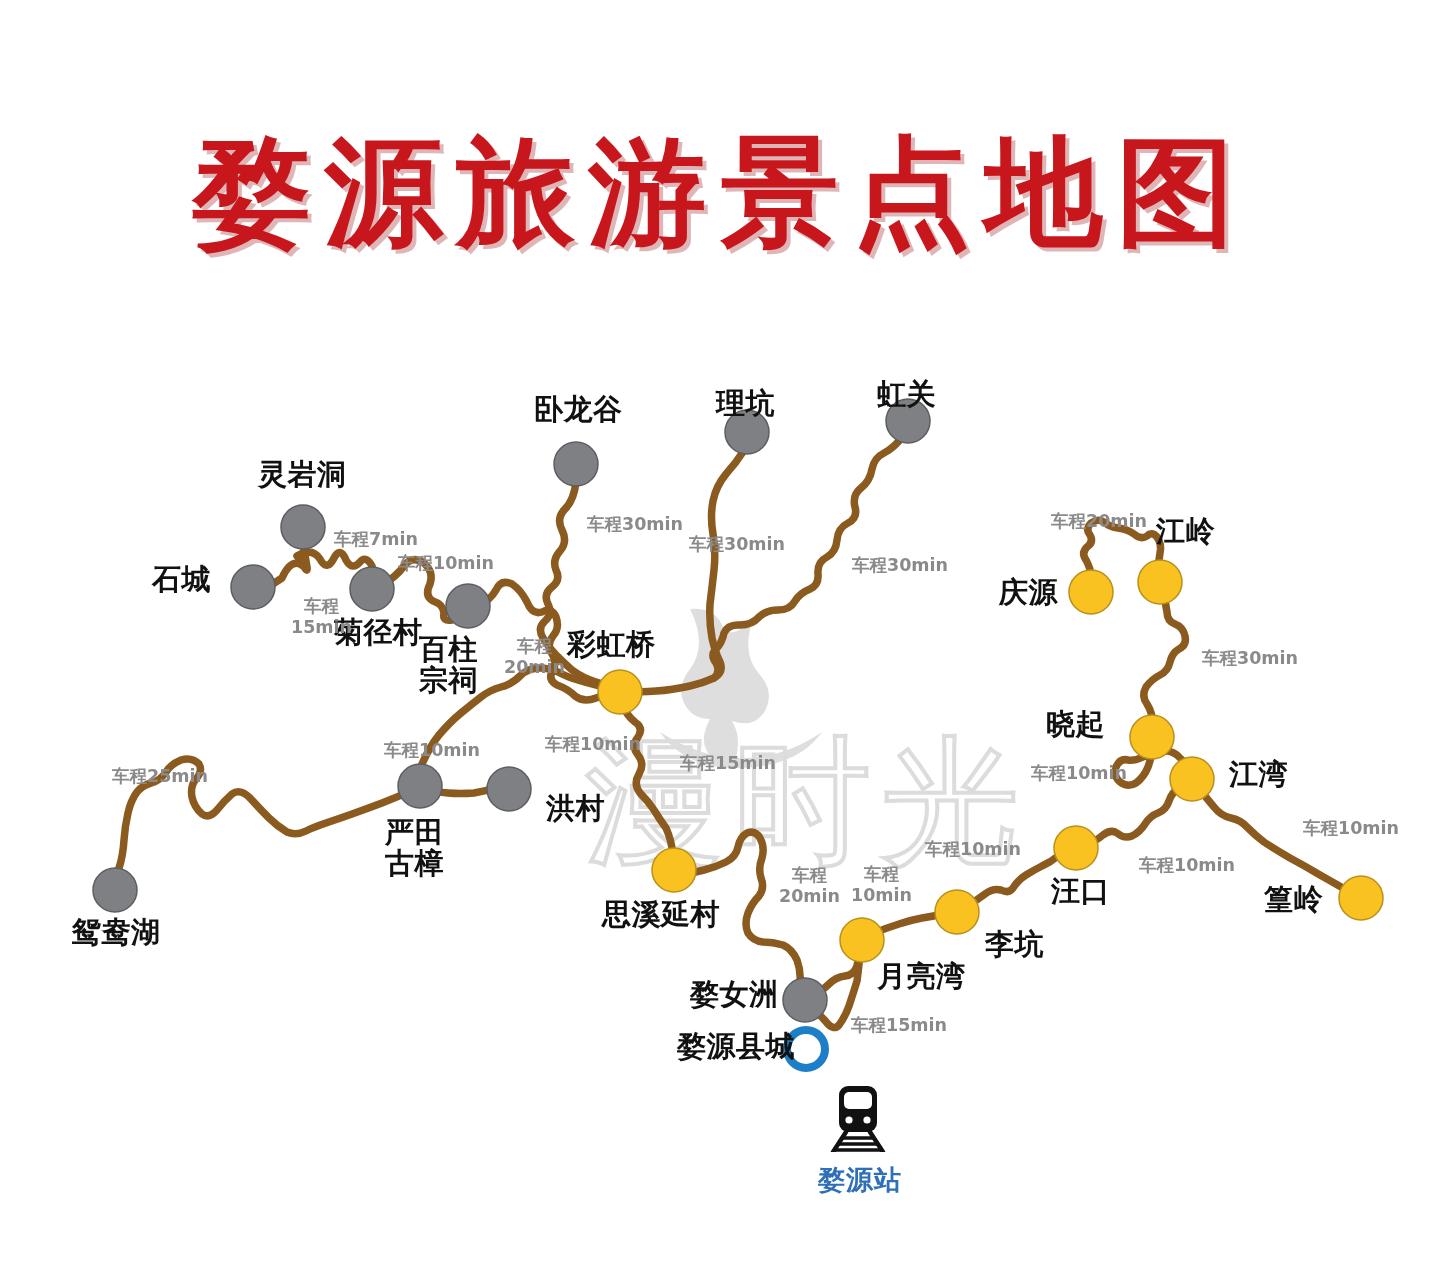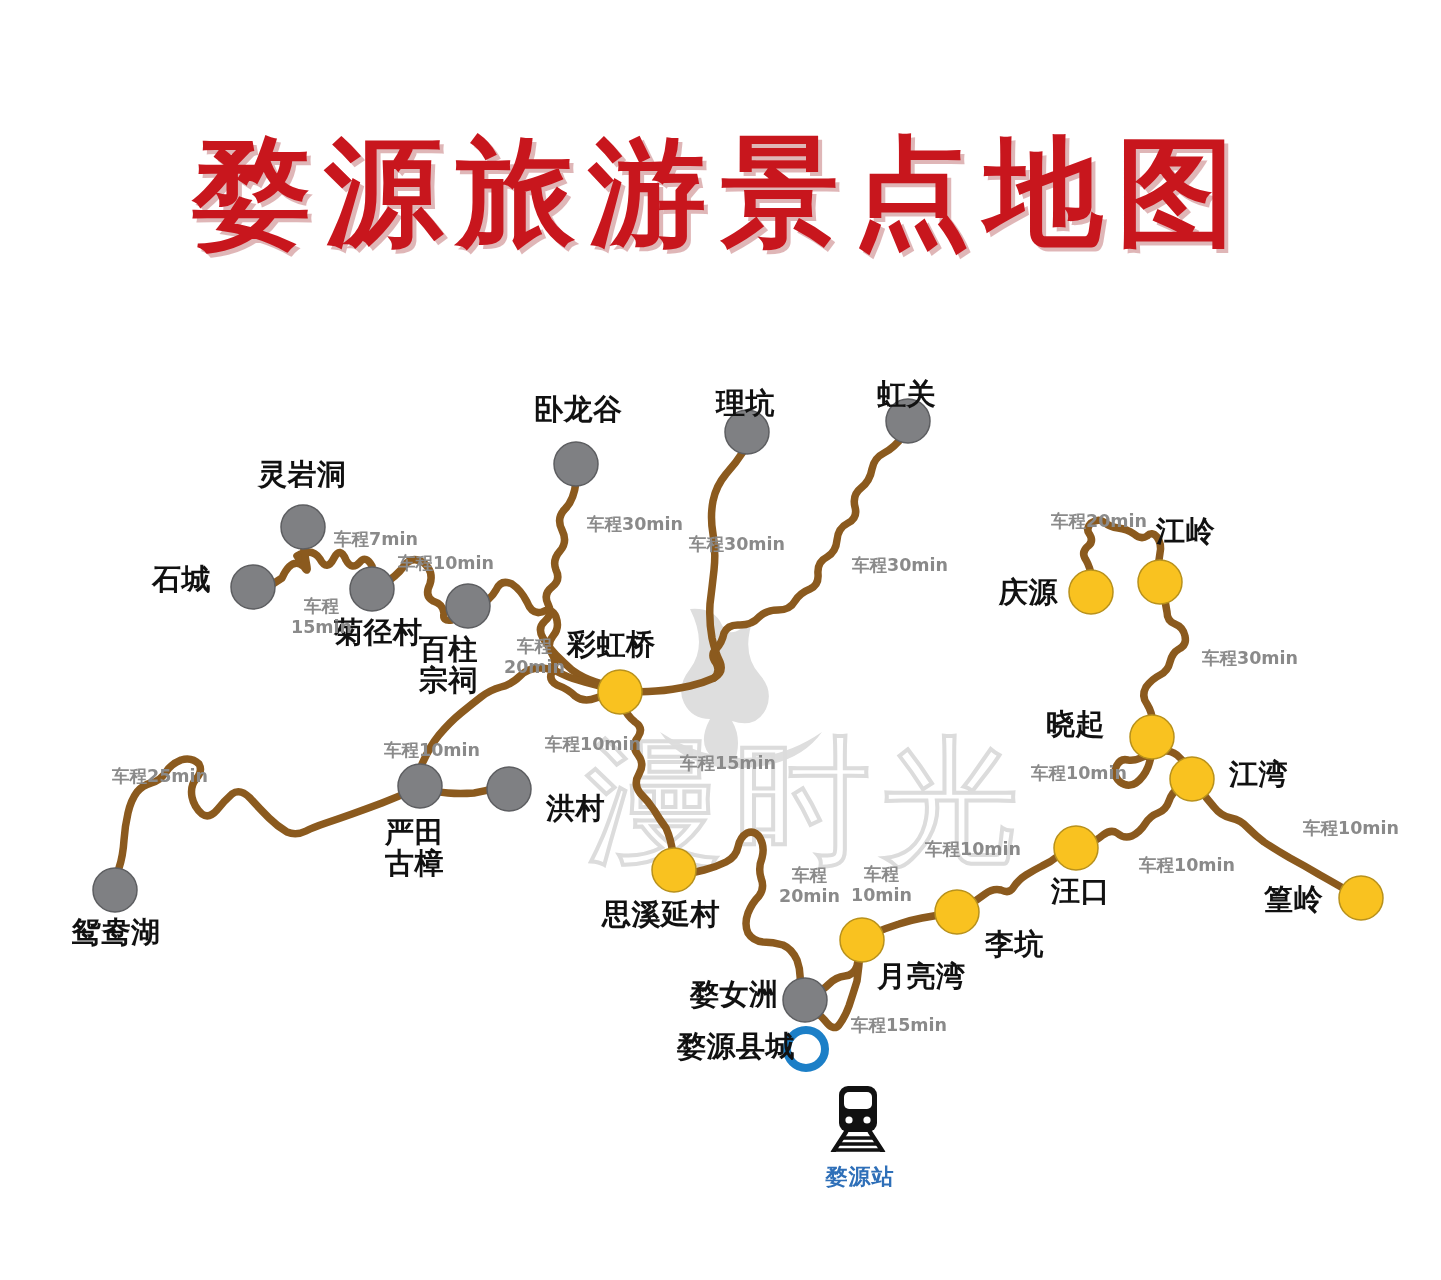--- a/index.html
+++ b/index.html
@@ -103,21 +103,21 @@
     font-weight: bold;
     color: #8a8a8a;
     line-height: 1.18;
     white-space: pre;
     font-family: "DejaVu Sans", "Liberation Sans", sans-serif;
   }
   .time-label.center { text-align: center; }
 
   .station-label {
     position: absolute;
-    font-size: 22px;
+    font-size: 27px;
     font-weight: bold;
     color: #2E6FB8;
     letter-spacing: 1px;
     white-space: pre;
     text-align: center;
     font-family: "DejaVu Sans", "Liberation Sans", sans-serif;
   }
 
   #station-icon {
     position: absolute;

